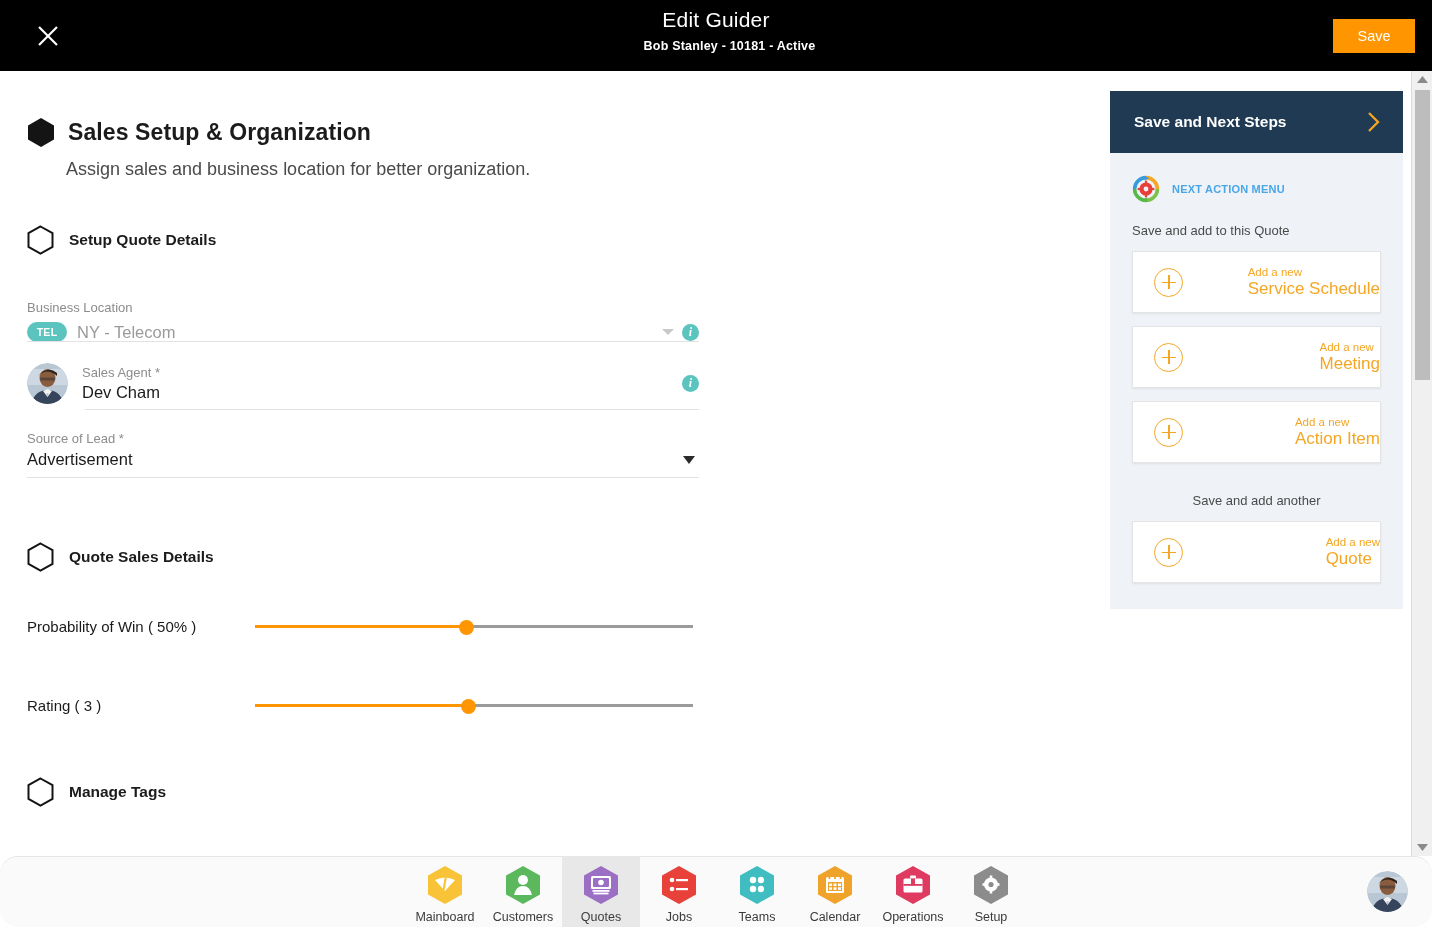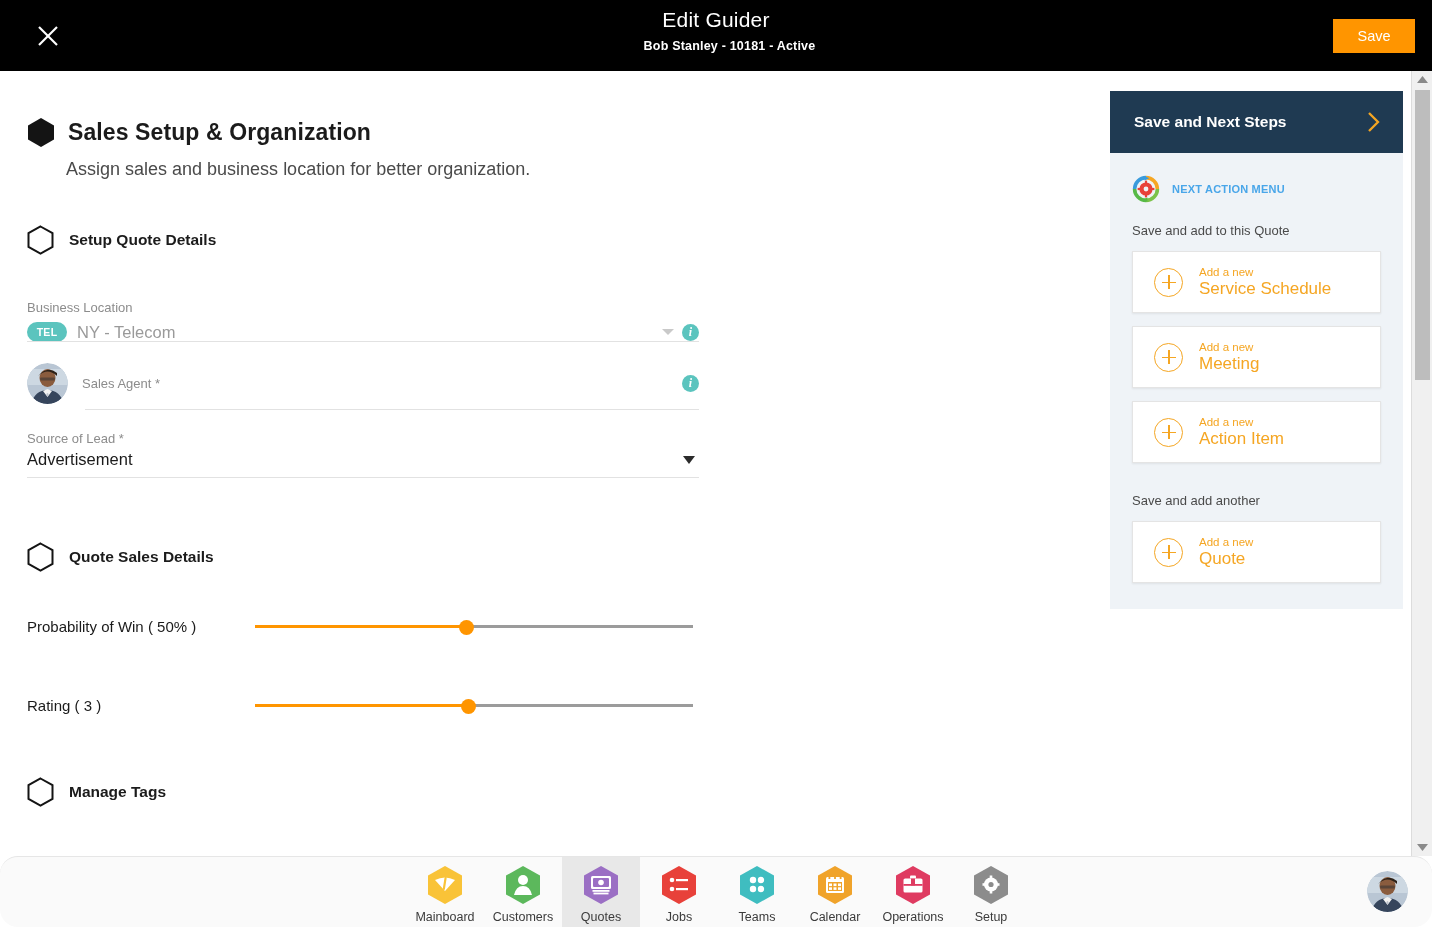--- a/index.html
+++ b/index.html
@@ -109,21 +109,21 @@
     justify-content: space-between; padding: 0 22px 0 24px; cursor: pointer;
   }
   .side-head-title { color: #fff; font-size: 15.5px; font-weight: bold; }
   .side-body { background: #eff3f7; padding: 22px 22px 26px 22px; }
   .nam-row { display: flex; align-items: center; gap: 12px; }
   .nam-title { color: #49A6E9; font-size: 11px; font-weight: bold; letter-spacing: .2px; }
   .side-cap { font-size: 13px; color: #4a4a4a; margin-top: 22px; }
   .action-card {
     background: #fff; border: 1px solid #e4e4e4; box-shadow: 0 1px 2px rgba(0,0,0,.07);
     height: 62px; margin-top: 13px; display: flex; align-items: center;
-    gap: 16px; padding-left: 21px; cursor: pointer;
+    gap: 16px; padding-left: 21px; cursor: pointer; justify-content: space-between;
   }
   .plus-circle {
     width: 29px; height: 29px; border-radius: 50%; border: 1.6px solid #F5A623;
     position: relative; flex: 0 0 auto;
   }
   .plus-circle::before, .plus-circle::after {
     content: ''; position: absolute; background: #F5A623;
   }
   .plus-circle::before { left: 6.5px; right: 6.5px; top: 13px; height: 1.8px; }
   .plus-circle::after { top: 6.5px; bottom: 6.5px; left: 13px; width: 1.8px; }
@@ -230,20 +230,21 @@
               <path d="M11 13 q9.5 -9 19 0 l0 -3 q-9.5 -8 -19 3z" fill="#2c2118"></path>
               <rect x="13" y="14.5" width="15" height="3" rx="1.4" fill="#333" opacity=".55"></rect>
               <path d="M4 41 q4 -14 16.5 -14 T37 41z" fill="#36455c"></path>
               <path d="M16 28 l4.5 6 l4.5 -6 l-4.5 -2z" fill="#f2f2f2"></path>
               <path d="M19.3 31 l1.2 3 l1.2 -3 l-1.2 -.9z" fill="#b9c0cb"></path>
             </g>
           </svg>
         </div>
         <div style="flex:1;">
           <div class="field-label">Sales Agent *</div>
+          <div class="field-value" style="margin-top:3px;">Dev Cham</div>
         </div>
         <span class="info-icon">i</span>
         <div class="field-line" style="left:58px;"></div>
       </div>
 
       <div class="field" style="margin-top:21px; height:47px;">
         <div class="field-label">Source of Lead *</div>
         <div style="display:flex; align-items:center; margin-top:4px;">
           <span class="field-value">Advertisement</span>
           <span style="flex:1"></span>
@@ -332,21 +333,21 @@
         </div>
 
         <div class="action-card">
           <span class="plus-circle"></span>
           <span>
             <span class="card-small" style="display:block">Add a new</span>
             <span class="card-big" style="display:block">Action Item</span>
           </span>
         </div>
 
-        <div class="side-cap" style="margin-top:30px;">Save and add another</div>
+        <div class="side-cap" style="margin-top:30px;text-align:center;">Save and add another</div>
 
         <div class="action-card">
           <span class="plus-circle"></span>
           <span>
             <span class="card-small" style="display:block">Add a new</span>
             <span class="card-big" style="display:block">Quote</span>
           </span>
         </div>
       </div>
     </div>

